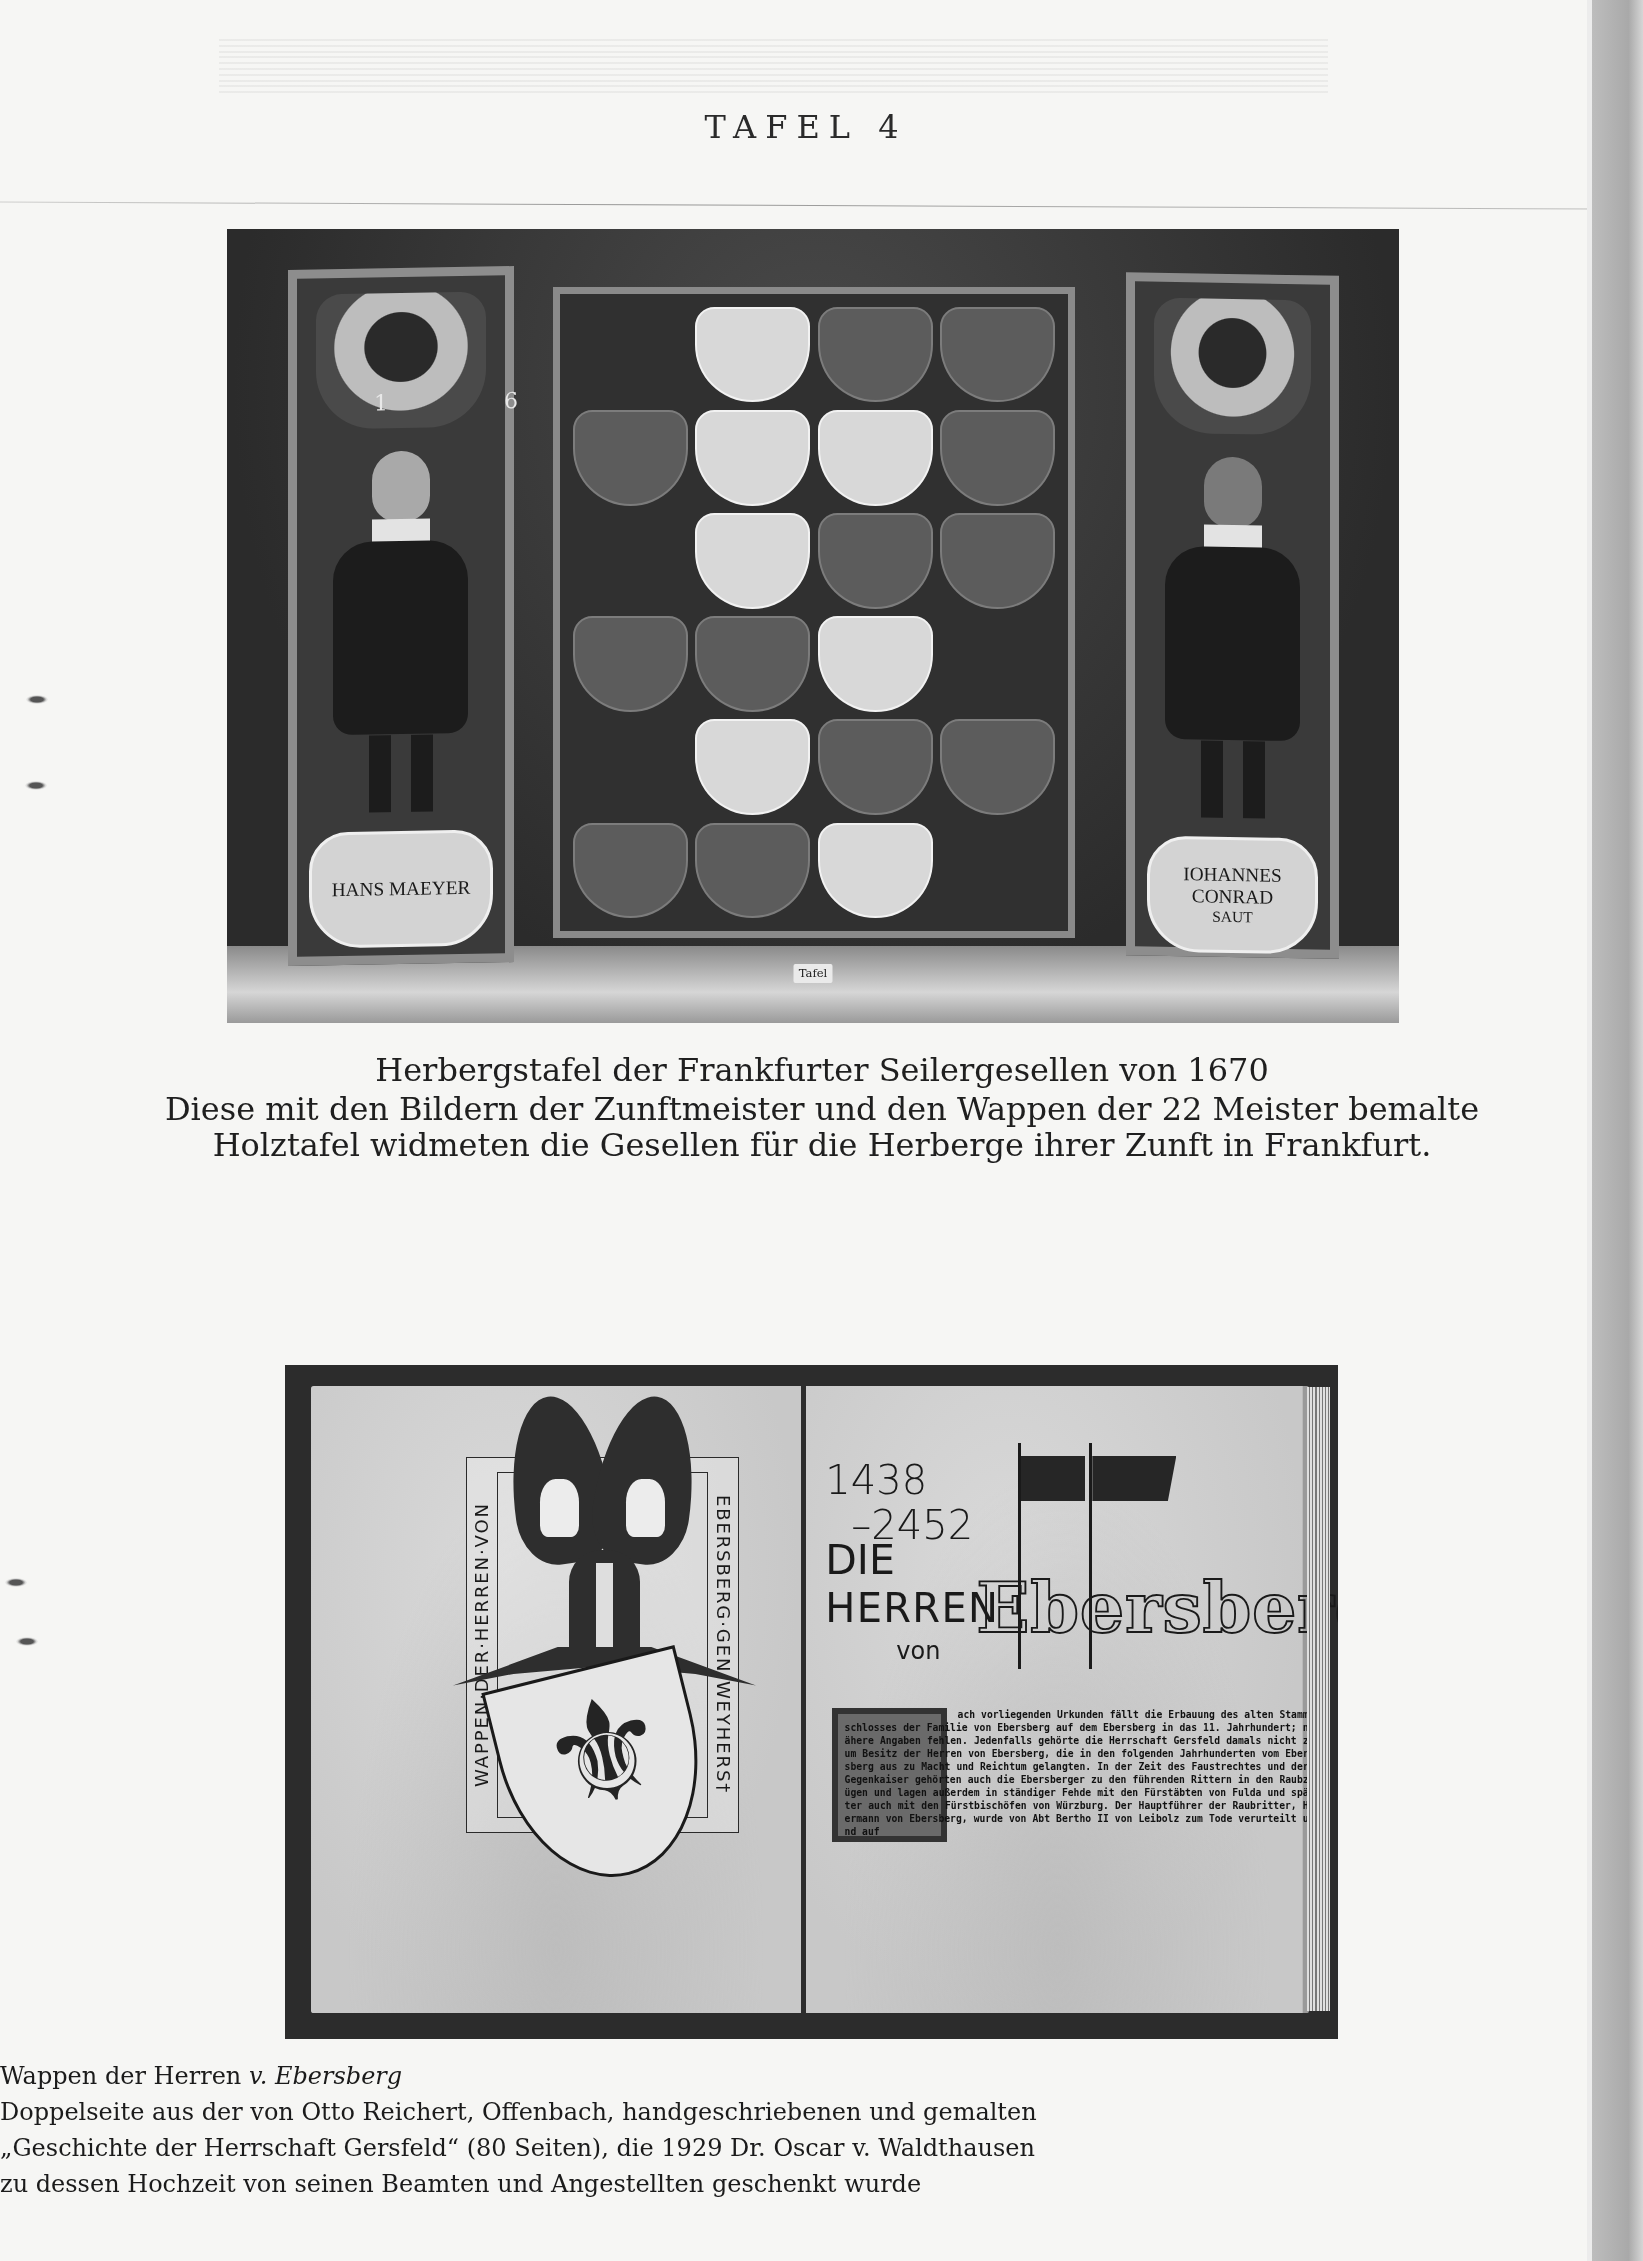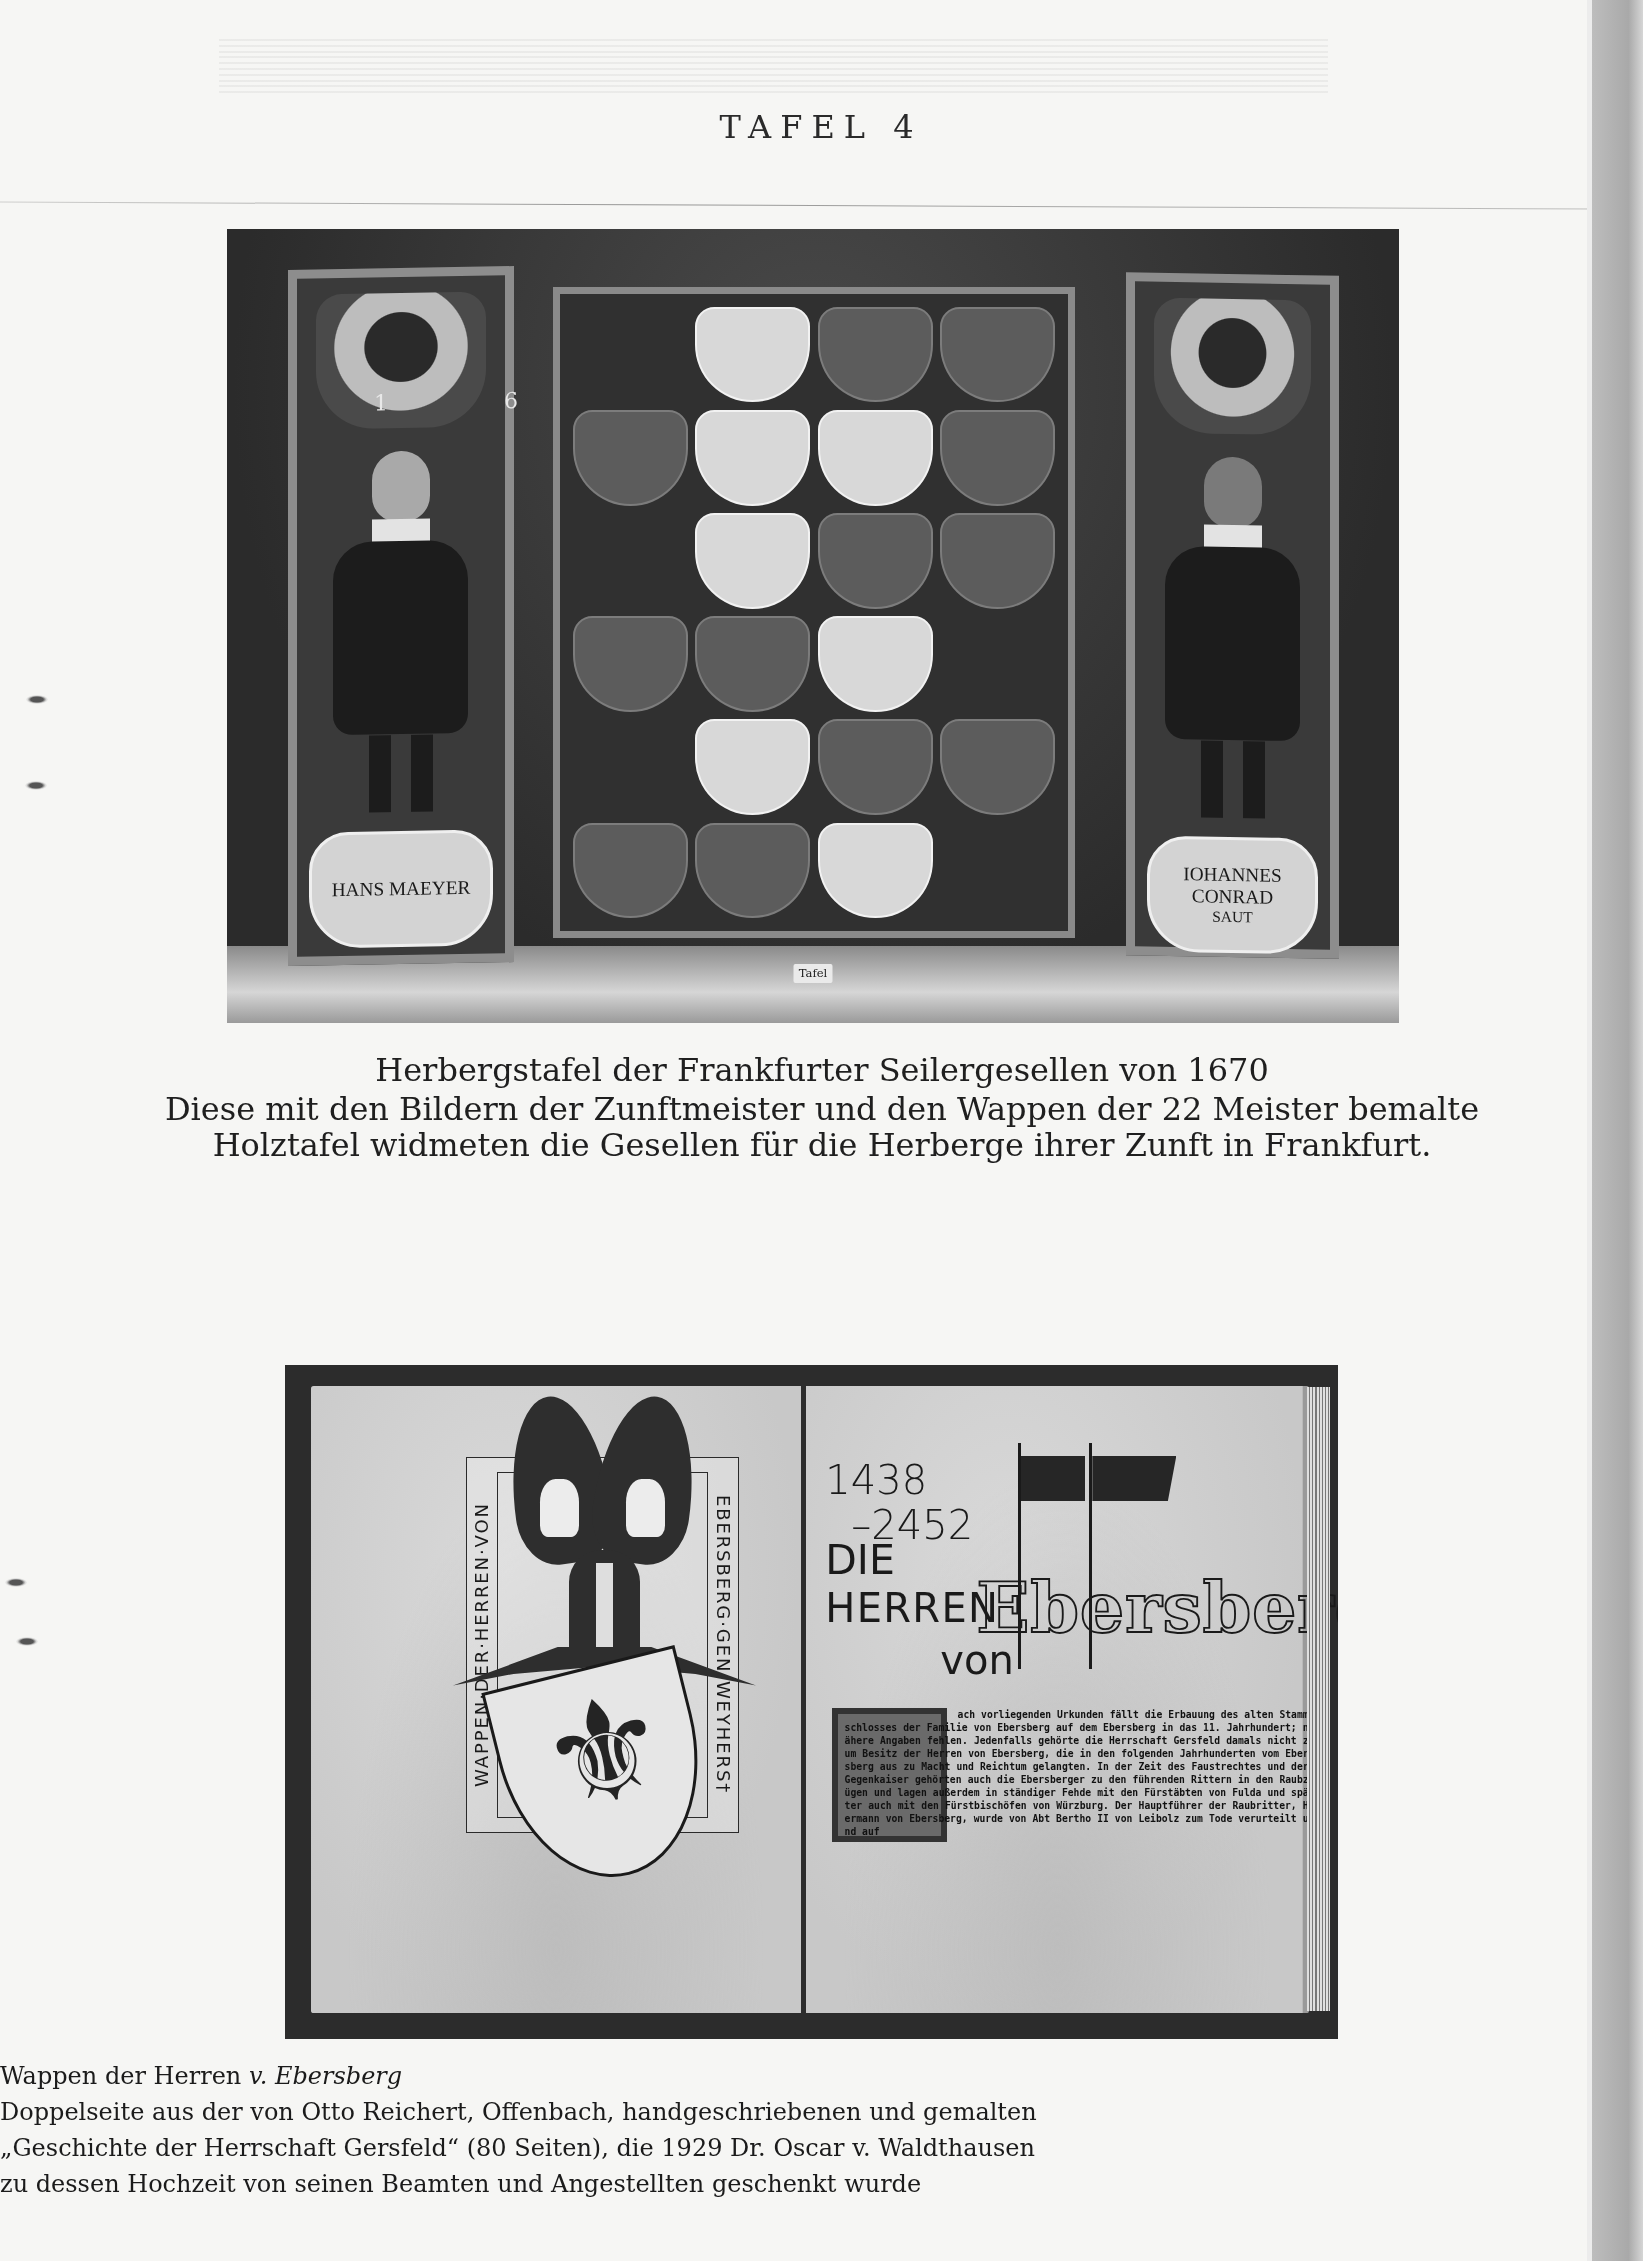--- a/index.html
+++ b/index.html
@@ -25,21 +25,21 @@
     background: linear-gradient(90deg, #bdbdbd, #a9a9a9 70%, #d9d9d9);
   }
   .right-shadow::before {
     content: ""; position: absolute; left: -5.2px; top: 0; width: 5.2px; height: 100%;
     background: #ececec;
   }
   .punch { position: absolute; width: 22px; height: 9px; border-radius: 50%;
     background: radial-gradient(ellipse at center, #555 0 40%, rgba(200,200,200,.6) 60%, rgba(255,255,255,0) 75%); }
 
   .plate-title {
-    position: absolute; top: 108px; left: 16px; width: 1610px; text-align: center;
+    position: absolute; top: 108px; left: 1px; width: 1610px; text-align: center;
     font-size: 32px; letter-spacing: 9px; font-weight: normal; color: #2a2a2a;
   }
 
   
   .photo1 {
     position: absolute; left: 227px; top: 229px; width: 1172px; height: 794px;
     background:
       radial-gradient(ellipse at 50% 20%, #4a4a4a, #2b2b2b 70%);
     overflow: hidden;
   }
@@ -160,21 +160,21 @@
   .arms-shield { position: absolute; left: 6.4px; top: 193px; width: 193px; height: 206px;
     background: #e6e6e6; border: 3.2px solid #1a1a1a;
     border-radius: 0 0 60% 60% / 0 0 80% 80%; transform: rotate(-14deg); }
   .arms-shield::after { content: "⚜"; position: absolute; left: 39px; top: 13px; font-size: 142px; color: #242424; line-height: 1; }
 
   .ms-heading { position: absolute; left: 19.3px; top: 64px; width: 464px; height: 322px; font-family: "DejaVu Sans", sans-serif; color: #1a1a1a; }
   .ms-years { position: absolute; left: 0; top: 8px; font-size: 40px; line-height: 45px; font-weight: 300; }
   .ms-years .y2 { padding-left: 26px; display: block; }
   .ms-die { position: absolute; left: 0; top: 90px; font-size: 41px; line-height: 41px; }
   .ms-herren { position: absolute; left: 0; top: 135px; font-size: 40px; letter-spacing: 1.3px; }
-  .ms-von { position: absolute; left: 71px; top: 187px; font-size: 40px; margin-left: 44px; }
+  .ms-von { position: absolute; left: 71px; top: 187px; font-size: 24px; }
   .ms-name { position: absolute; left: 151px; top: 116px; font-size: 70px; font-family: "DejaVu Serif", serif; font-weight: bold; letter-spacing: 0.6px;
     color: transparent; -webkit-text-stroke: 1.9px #1a1a1a; }
   .ms-flag { position: absolute; top: -6.4px; height: 226px; width: 2.6px; background: #1a1a1a; }
   .ms-flag.a { left: 193px; } .ms-flag.b { left: 264px; }
   .ms-banner { position: absolute; top: 6.4px; height: 45px; background: #262626; }
   .ms-banner.a { left: 196px; width: 64px; }
   .ms-banner.b { left: 267px; width: 84px; clip-path: polygon(0 0,100% 0,90% 100%,0 100%); }
   .ms-initial { position: absolute; left: 6.4px; top: 258px; width: 103px; height: 122px; border: 6.4px solid #333; background: #6a6a6a; }
   .ms-text {
     position: absolute; left: 19.3px; top: 258px; width: 464px; height: 187px;

